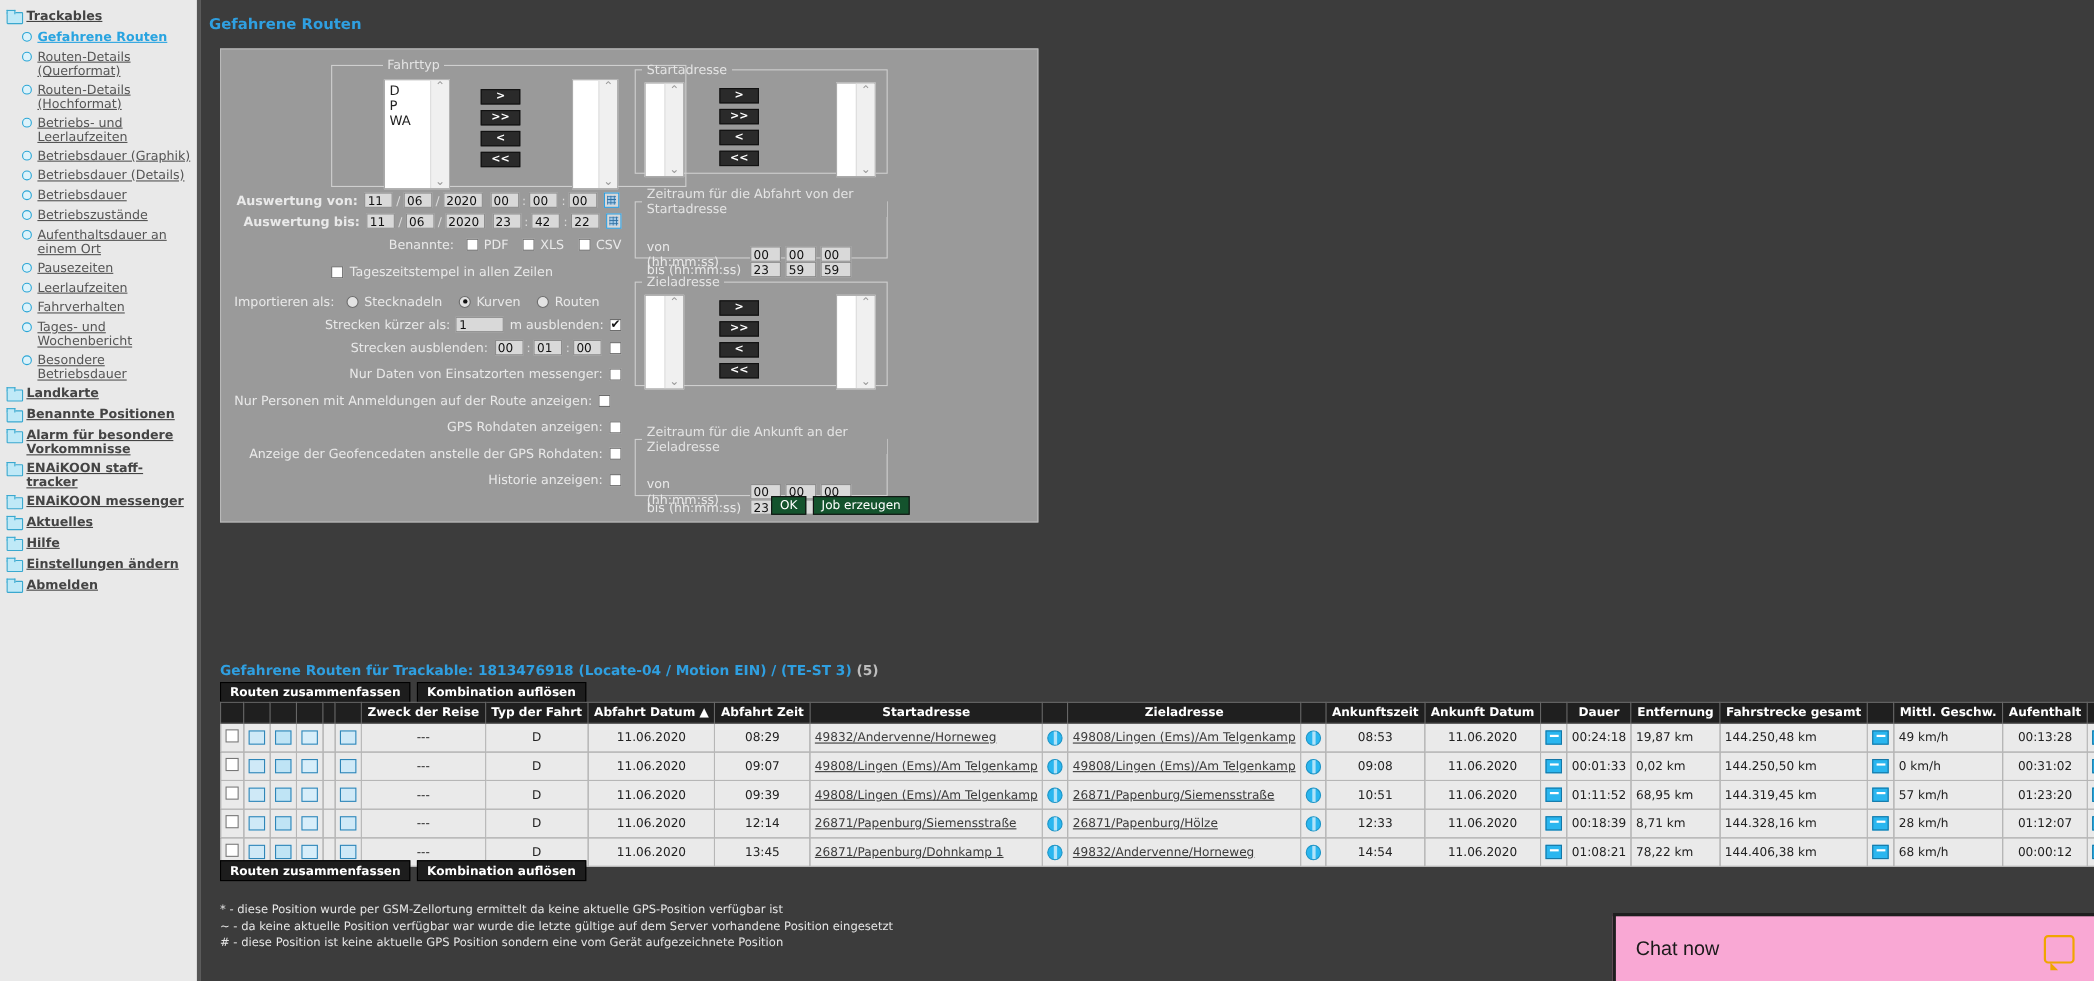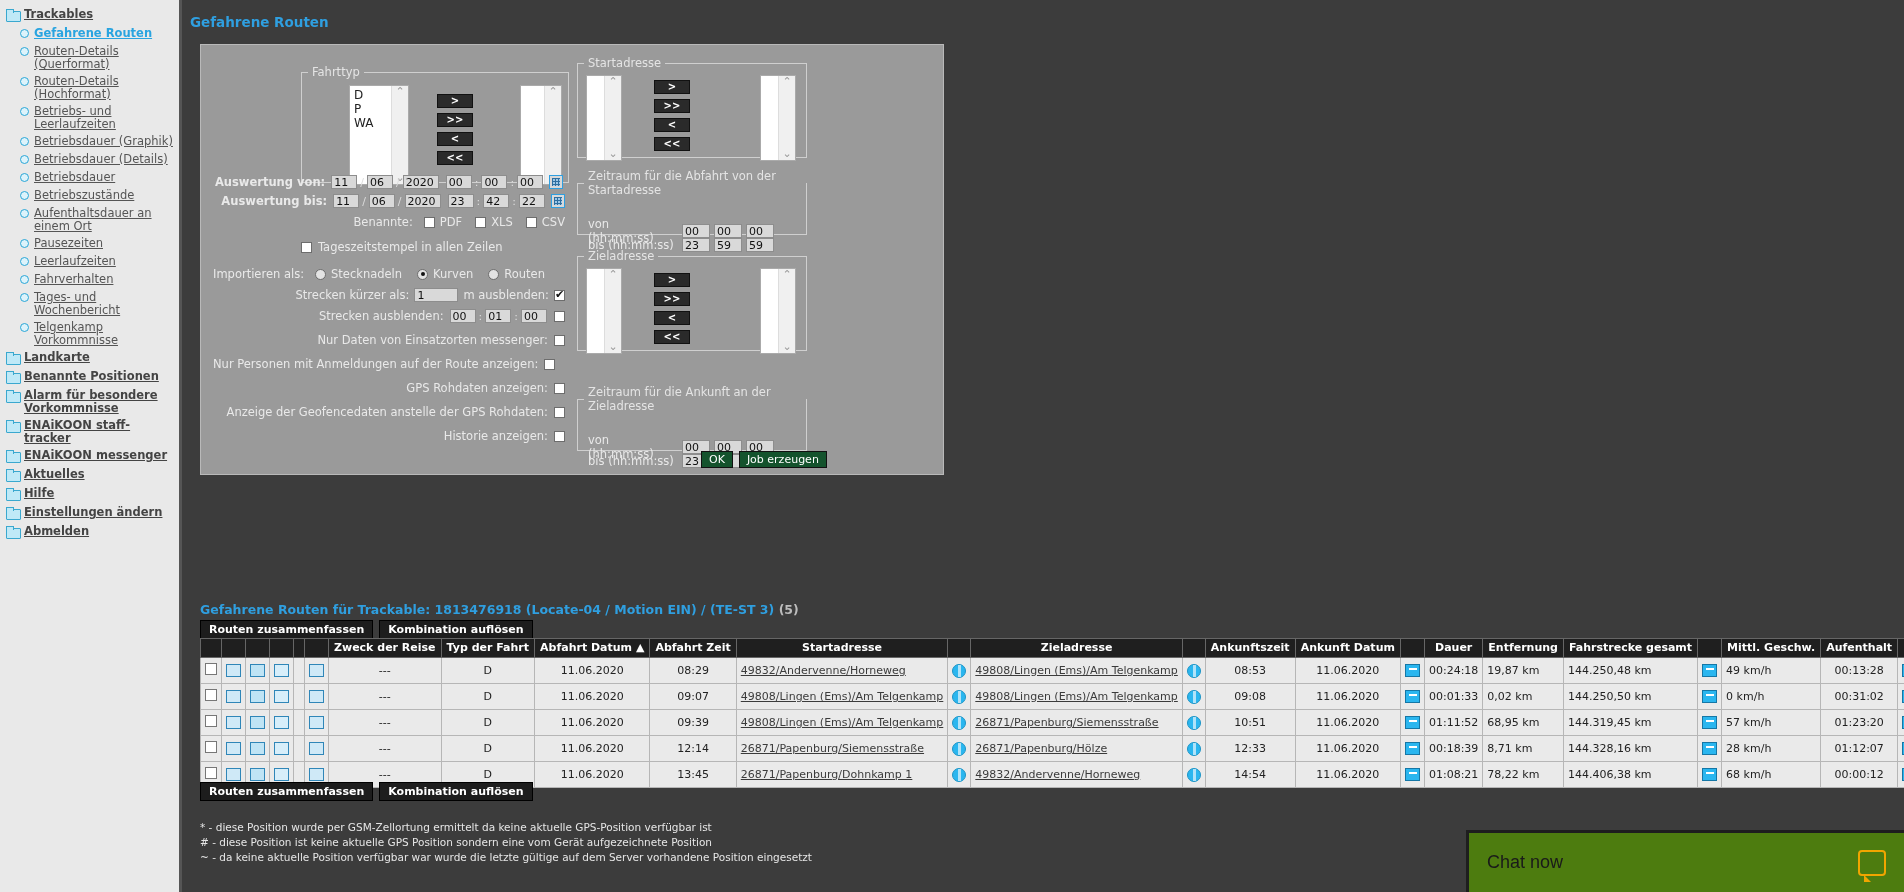--- a/index.html
+++ b/index.html
@@ -163,21 +163,21 @@
     width:15px;height:13px;display:inline-block;background:#2ab6ef;
     border:1px solid #1577a6;vertical-align:middle;position:relative;
   }
   .bluebox:after{content:"";position:absolute;left:3px;top:3px;width:8px;height:2px;background:#fff;}
 
   .footnotes { position:absolute; left:18px; top:805px; color:#e6e6e6; font-size:10.5px; line-height:15px;margin-top:15px; }
 
   
   #chat {
     position:absolute; right:0; bottom:0; width:438px; height:62px;
-    background:#4d7c0f; border-top:3px solid #1e1e1e; border-left:3px solid #1e1e1e;
+    background:#f9a8d4; border-top:3px solid #1e1e1e; border-left:3px solid #1e1e1e;
     display:flex; align-items:center; justify-content:space-between; padding:0 18px;
   }
   #chat .ctext { font-size:18px; color:#1a1a1a; font-family:"Liberation Sans", sans-serif; }
   .chat-bubble {
     width:28px;height:26px;border:2px solid #f0a500;border-radius:4px;position:relative;
   }
   .chat-bubble:after{
     content:"";position:absolute;left:4px;bottom:-8px;width:0;height:0;
     border-left:7px solid #f0a500;border-top:7px solid transparent;border-bottom:0;
   }
@@ -240,21 +240,21 @@
         <div class="nav-item sub">
           <span class="ic"><span class="dot-icon"></span></span>
           <span class="nav-label plain">Fahrverhalten</span>
         </div>
         <div class="nav-item sub">
           <span class="ic"><span class="dot-icon"></span></span>
           <span class="nav-label plain">Tages- und Wochenbericht</span>
         </div>
         <div class="nav-item sub">
           <span class="ic"><span class="dot-icon"></span></span>
-          <span class="nav-label plain">Telgenkamp Vorkommnisse</span>
+          <span class="nav-label plain">Besondere Betriebsdauer</span>
         </div>
         <div class="nav-item">
           <span class="ic"><span class="folder-icon"></span></span>
           <span class="nav-label bold">Landkarte</span>
         </div>
         <div class="nav-item">
           <span class="ic"><span class="folder-icon"></span></span>
           <span class="nav-label bold">Benannte Positionen</span>
         </div>
         <div class="nav-item">
@@ -287,21 +287,21 @@
         </div>
       </div>
   </div>
 
   <div id="main">
 
     <div class="page-title">Gefahrene Routen</div>
 
     <div class="form-panel">
 
-      <fieldset class="grp" style="left:100px; top:20px; width:268px; height:118px;">
+      <fieldset class="grp" style="left:100px; top:7px; width:323px; height:118px;padding-left:40px;">
         <legend>Fahrttyp</legend>
         <div class="listbox" style="position:absolute; left:47px; top:6px; width:60px; height:100px;">
           <div class="opt">D</div>
           <div class="opt">P</div>
           <div class="opt">WA</div>
           <div class="lb-scroll">
             <span class="arrow-up"></span>
             <span class="arrow-dn"></span>
           </div>
         </div>
@@ -671,22 +671,22 @@
         </tbody>
     </table>
 
     <div class="tb-row" style="top:782px;">
       <div class="tb-btn">Routen zusammenfassen</div>
       <div class="tb-btn">Kombination auflösen</div>
     </div>
 
     <div class="footnotes">
       <div>* - diese Position wurde per GSM-Zellortung ermittelt da keine aktuelle GPS-Position verfügbar ist</div>
+      <div>~ - da keine aktuelle Position verfügbar war wurde die letzte gültige auf dem Server vorhandene Position eingesetzt</div>
       <div># - diese Position ist keine aktuelle GPS Position sondern eine vom Gerät aufgezeichnete Position</div>
-      <div>~ - da keine aktuelle Position verfügbar war wurde die letzte gültige auf dem Server vorhandene Position eingesetzt</div>
     </div>
 
     <div id="chat">
       <span class="ctext">Chat now</span>
       <span class="chat-bubble"></span>
     </div>
 
   </div>
 </div>
 

